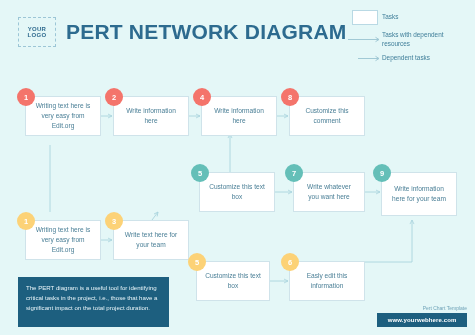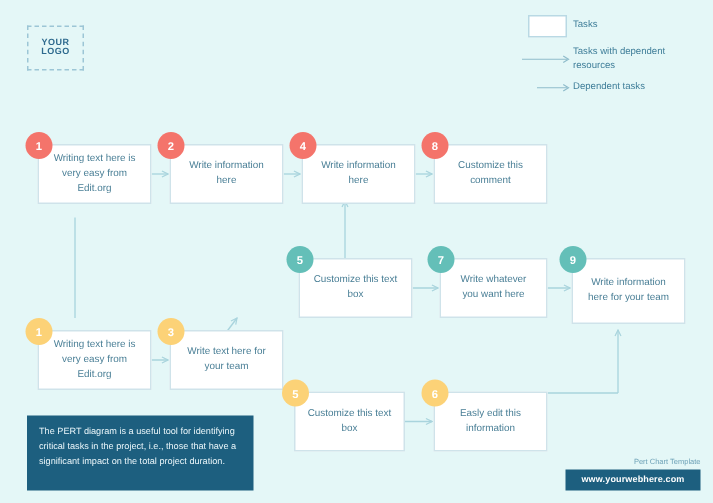--- a/index.html
+++ b/index.html
@@ -121,20 +121,21 @@
 </style>
 </head>
 <body>
 
 <div id="canvas">
 
   <div id="logo-box">
     <span>YOUR</span>
     <span>LOGO</span>
   </div>
+  <div id="page-title">PERT NETWORK DIAGRAM</div>
 
   <div id="legend">
     <div class="legend-row">
       <div class="legend-key">
         <div class="legend-swatch"></div>
       </div>
       <div class="legend-text">Tasks</div>
     </div>
     <div class="legend-row">
       <div class="legend-key">

